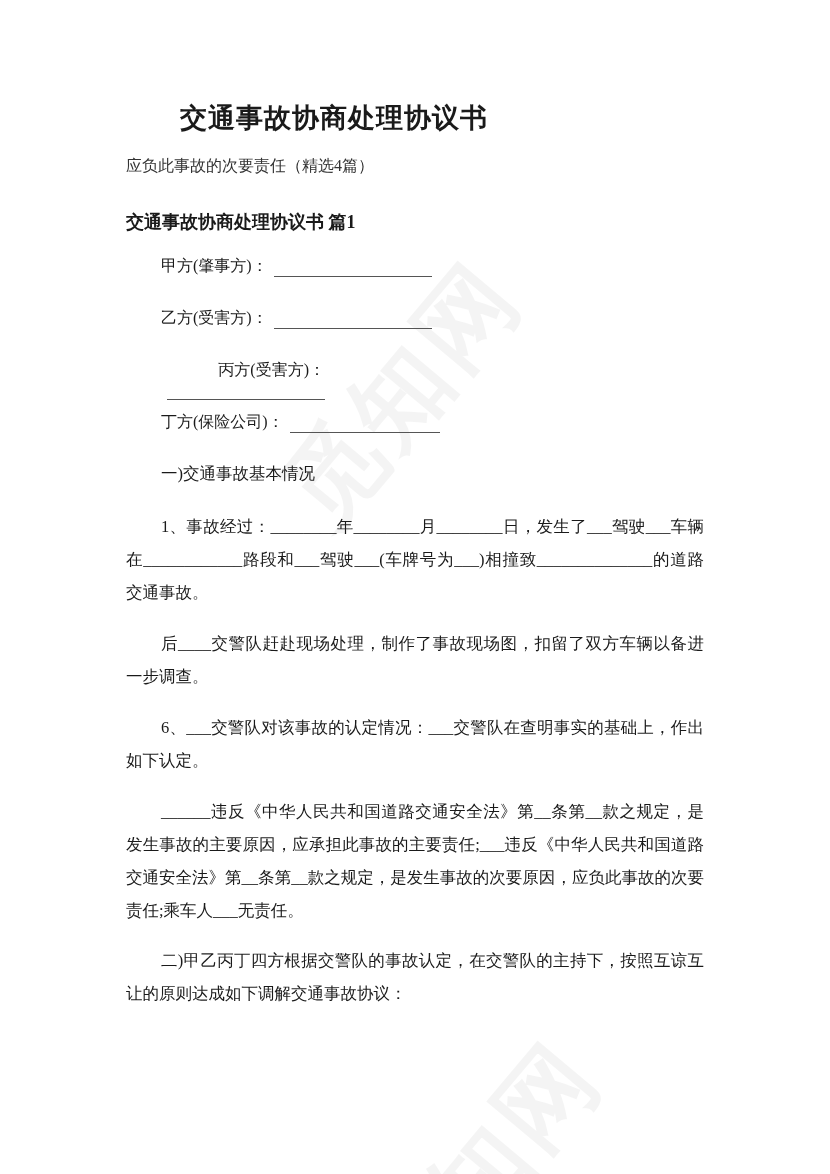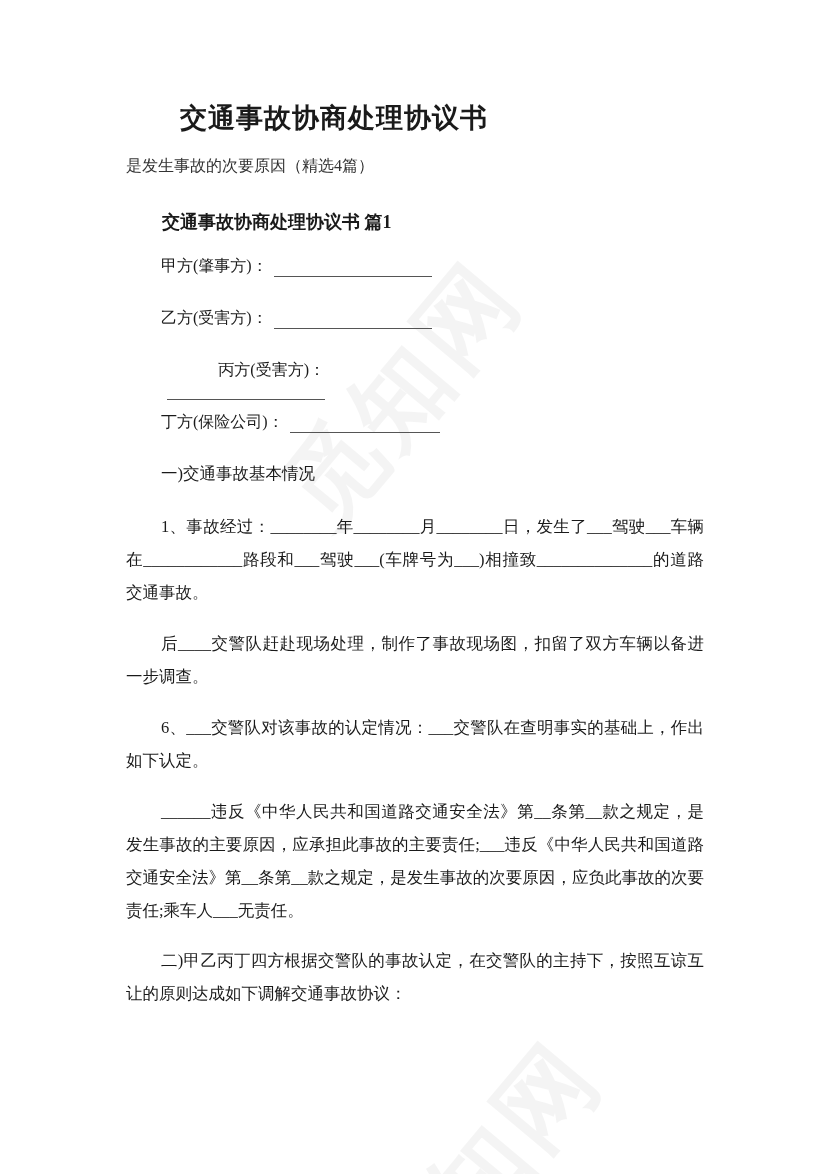--- a/index.html
+++ b/index.html
@@ -7,36 +7,36 @@
            font-family: "Liberation Serif", "DejaVu Serif", serif; color: #1a1a1a; }
     .page { position: absolute; left: 0; top: 0; width: 830px; height: 1174px; }
     .watermark { position: absolute; pointer-events: none; color: rgba(0,0,0,0.045);
                  font-family: "DejaVu Sans", sans-serif; font-weight: bold; font-size: 96px;
                  transform: rotate(-50deg); letter-spacing: 6px; white-space: nowrap; }
     .wm1 { left: 250px; top: 330px; }
     .wm2 { left: 330px; top: 1110px; }
     .title { position: absolute; left: 0; width: 668px; top: 100px; text-align: center;
              font-size: 27px; font-weight: bold; letter-spacing: 1px; }
     .subtitle { position: absolute; left: 126px; top: 156px; font-size: 16px; color: #333; }
-    .section-title { position: absolute; left: 126px; top: 210px; font-size: 18px; font-weight: bold; margin-left: 36px; }
+    .section-title { position: absolute; left: 126px; top: 210px; font-size: 18px; font-weight: bold; }
     .party { position: absolute; left: 161px; font-size: 16px; display: flex; align-items: flex-end; }
     .party .blank { display: inline-block; border-bottom: 1px solid #555; height: 18px; margin-left: 6px; }
     .para { position: absolute; left: 126px; width: 578px; font-size: 16.5px; line-height: 33px;
             text-indent: 35px; text-align: justify; text-align-last: left; }
   </style>
 </head>
 <body>
 
 <div class="page">
 
   <div class="watermark wm1">觅知网</div>
   <div class="watermark wm2">觅知网</div>
 
   <div class="title">交通事故协商处理协议书</div>
-  <div class="subtitle">是发生事故的次要原因（精选4篇）</div>
+  <div class="subtitle">应负此事故的次要责任（精选4篇）</div>
   <div class="section-title">交通事故协商处理协议书 篇1</div>
 
   <div class="party" style="top:256px;">
     <span>甲方(肇事方)：</span>
     <span class="blank" style="width:158px;"></span>
   </div>
   <div class="party" style="top:308px;">
     <span>乙方(受害方)：</span>
     <span class="blank" style="width:158px;"></span>
   </div>

